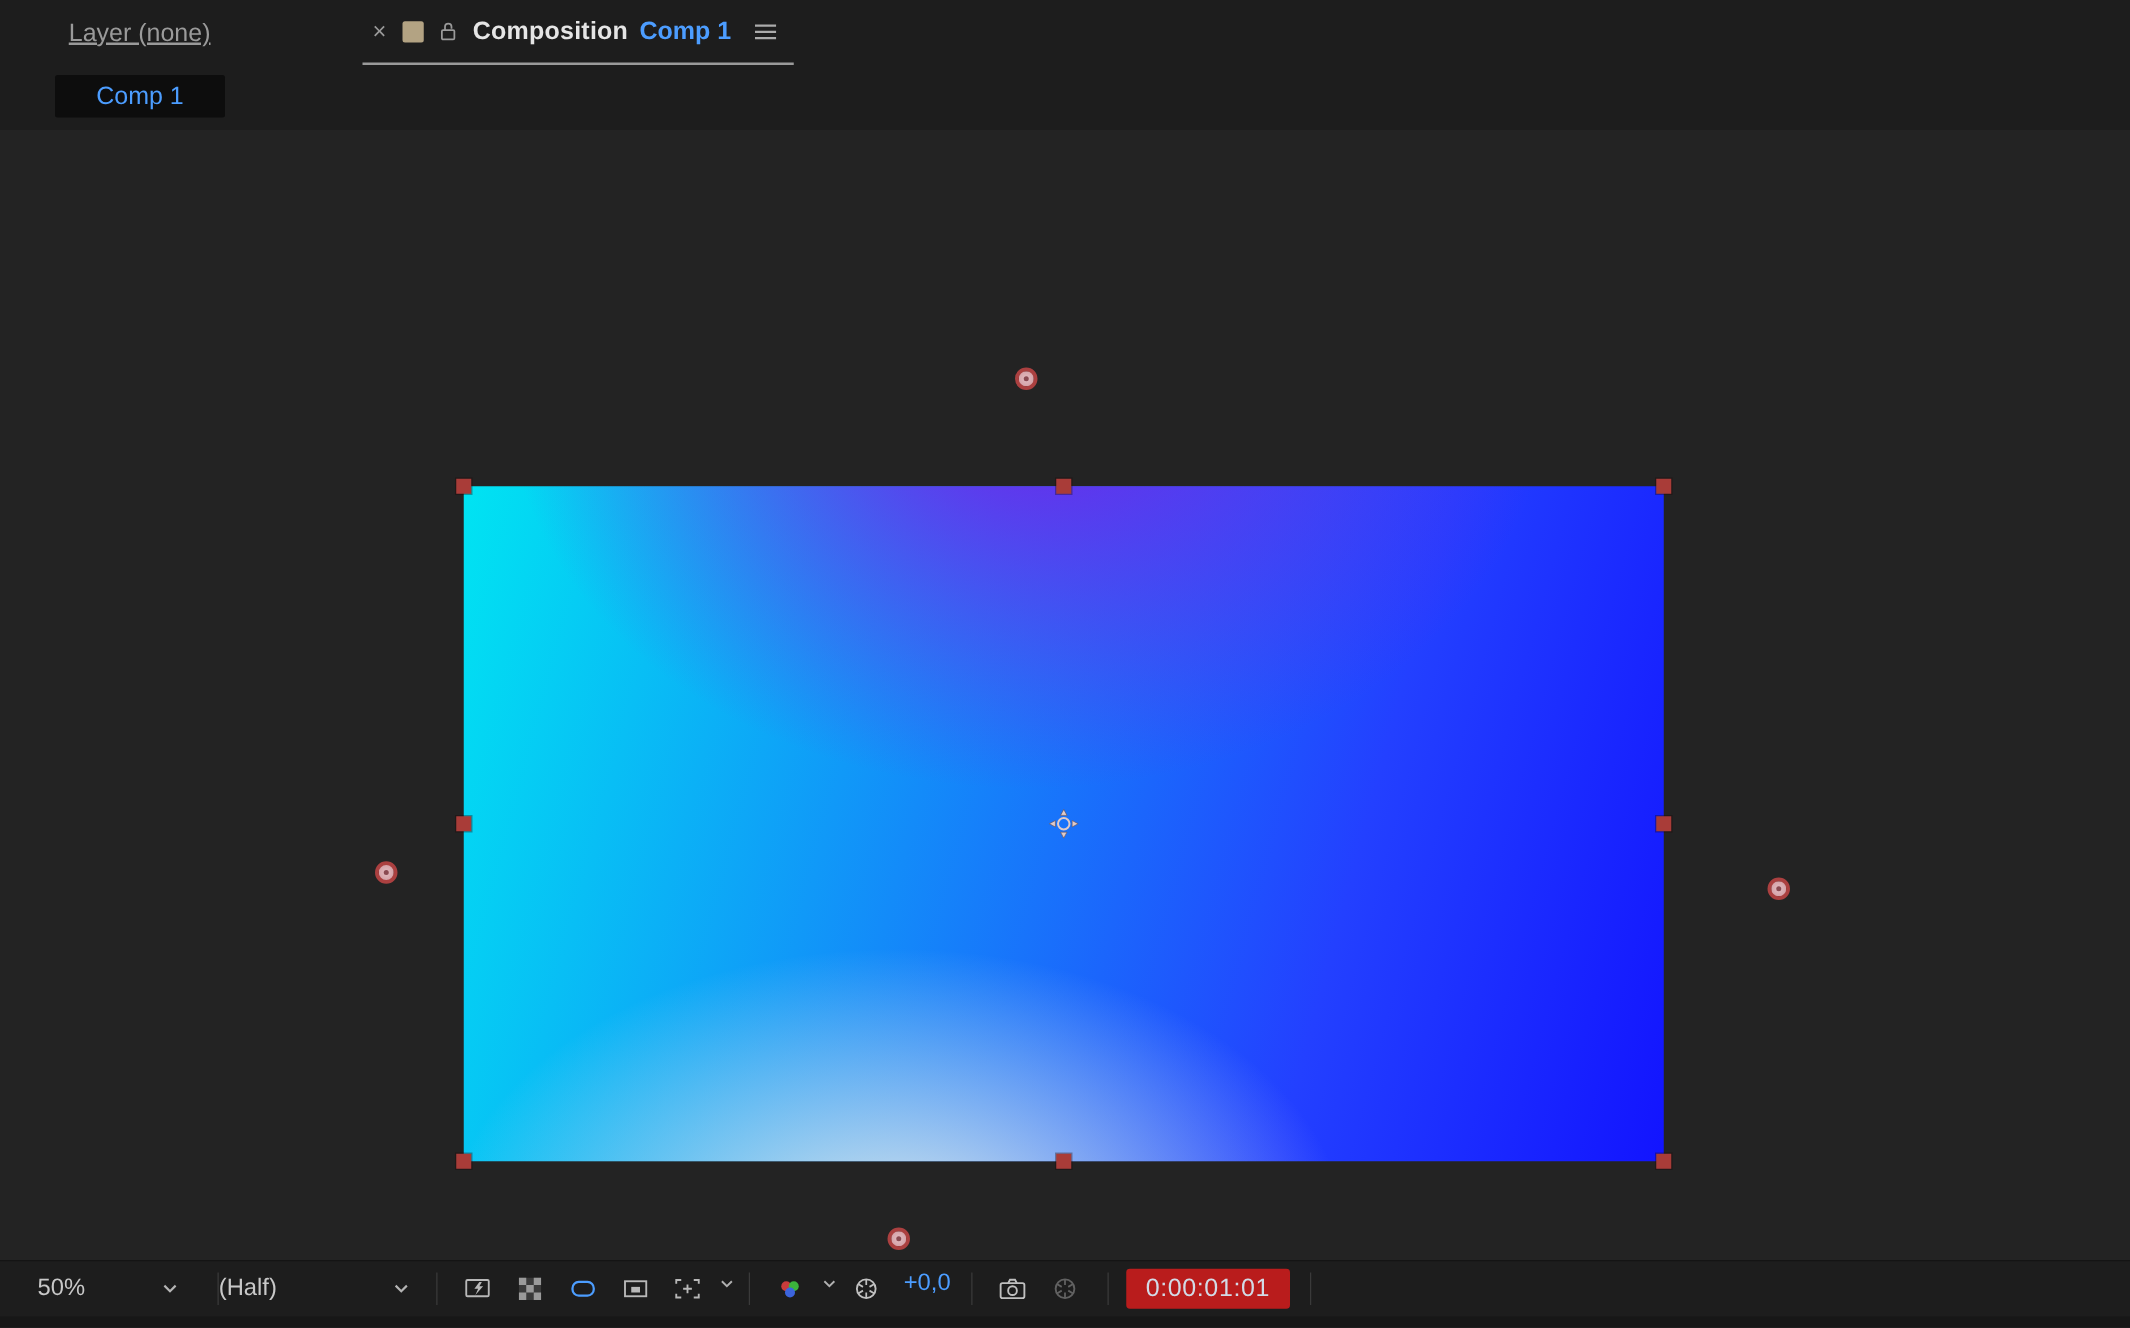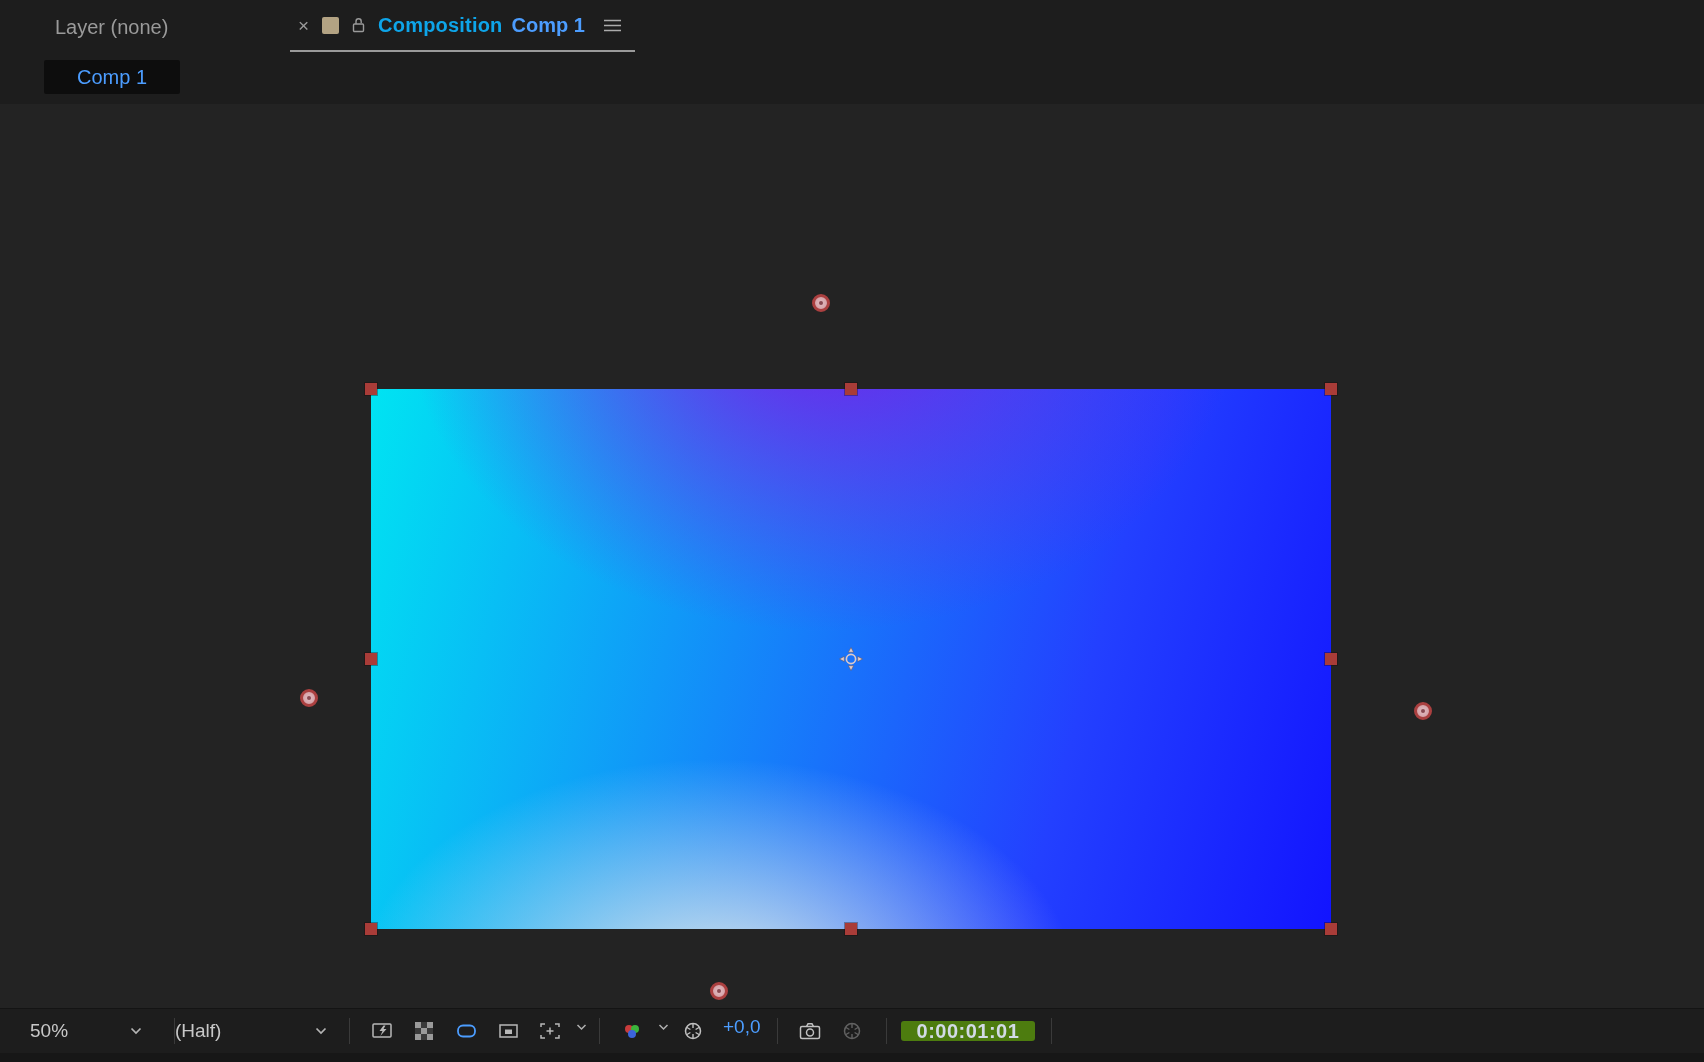--- a/index.html
+++ b/index.html
@@ -6,31 +6,31 @@
   .app{
     position:relative;width:1704px;height:1062px;overflow:hidden;
     background:#232323;font-family:"Liberation Sans",sans-serif;
     -webkit-font-smoothing:antialiased;
   }
 
   
   .header{position:absolute;top:0;left:0;right:0;height:104px;background:#1d1d1d;}
   .tab-inactive{
     position:absolute;left:55px;top:14px;height:26px;line-height:26px;
-    color:#9a9a9a;font-size:20px;cursor:default;
+    color:#9a9a9a;font-size:20px;cursor:default;text-decoration:underline;
   }
   .tab-active{
     position:absolute;left:290px;top:0;height:50px;
     display:flex;align-items:center;gap:13px;padding:0 14px 0 8px;
     border-bottom:2px solid #9a9a9a;
   }
   .tab-close{color:#9a9a9a;font-size:19px;line-height:19px;}
   .swatch{width:17px;height:17px;background:#b3a383;border-radius:2px;display:inline-block;}
   .lock{display:flex;align-items:center;}
-  .tab-title{color:#0ea5e9;font-size:20px;font-weight:700;letter-spacing:.2px;}
+  .tab-title{color:#e5e5e5;font-size:20px;font-weight:700;letter-spacing:.2px;}
   .tab-comp{color:#4c9dff;font-size:20px;font-weight:700;margin-left:-4px;}
   .menu{display:flex;align-items:center;margin-left:6px;}
 
   .crumb{
     position:absolute;left:44px;top:60px;width:136px;height:34px;
     background:#0d0d0d;border-radius:2px;color:#4c9dff;font-size:20px;
     display:flex;align-items:center;justify-content:center;
   }
 
   
@@ -76,23 +76,23 @@
   .tbtn{
     width:36px;height:30px;display:flex;align-items:center;justify-content:center;
     border-radius:3px;flex:0 0 auto;
   }
   .tbtn:first-of-type{margin-left:0;}
   .group{display:flex;gap:6px;margin-left:14px;}
   .mini-chev{margin-left:2px;margin-top:8px;}
   .expo-val{color:#4c9dff;font-size:19px;margin-left:6px;}
   .ghost{opacity:.42;}
   .timecode{
-    margin-left:14px;background:#4d7c0f;border-radius:3px;height:20px;
+    margin-left:14px;background:#b91c1c;border-radius:3px;height:32px;
     padding:0 16px;display:flex;align-items:center;color:#d2dae6;
-    font-size:20px;letter-spacing:.5px;font-weight:bold;
+    font-size:20px;letter-spacing:.5px;
   }
 </style>
 </head>
 <body>
 
 <div class="app">
 
   <div class="header">
     <div class="tab-inactive">Layer (none)</div>
 

